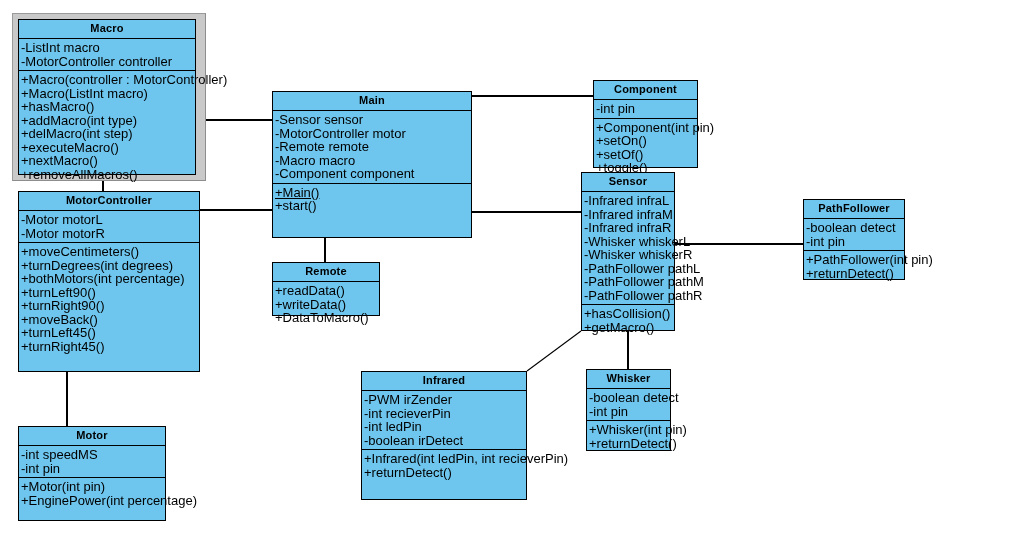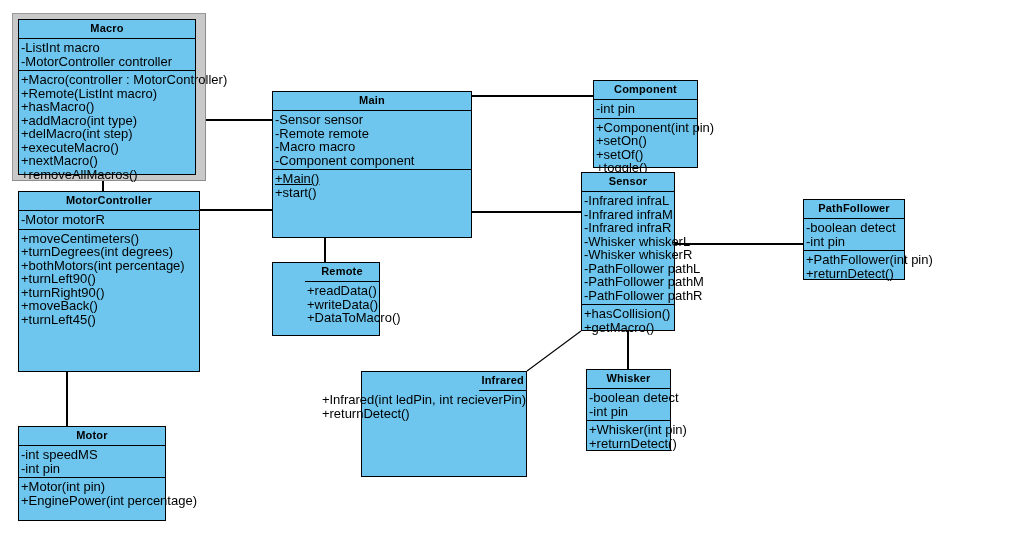--- a/index.html
+++ b/index.html
@@ -120,73 +120,76 @@
   <div class="selection-frame" style="left:12px; top:13px; width:194px; height:168px;"></div>
 
   <div class="uml-class" style="left:18px; top:19px; width:178px; height:156px;">
     <div class="cls-name">Macro</div>
     <div class="compartment attrs">
       <div class="member">-ListInt macro</div>
       <div class="member">-MotorController controller</div>
     </div>
     <div class="compartment ops">
       <div class="member">+Macro(controller : MotorController)</div>
-      <div class="member">+Remote(ListInt macro)</div>
+      <div class="member">+Macro(ListInt macro)</div>
       <div class="member">+hasMacro()</div>
       <div class="member">+addMacro(int type)</div>
       <div class="member">+delMacro(int step)</div>
       <div class="member">+executeMacro()</div>
       <div class="member">+nextMacro()</div>
       <div class="member">+removeAllMacros()</div>
     </div>
   </div>
 
   <div class="uml-class" style="left:18px; top:191px; width:182px; height:181px;">
     <div class="cls-name">MotorController</div>
     <div class="compartment attrs">
+      <div class="member">-Motor motorL</div>
       <div class="member">-Motor motorR</div>
     </div>
     <div class="compartment ops">
       <div class="member">+moveCentimeters()</div>
       <div class="member">+turnDegrees(int degrees)</div>
       <div class="member">+bothMotors(int percentage)</div>
       <div class="member">+turnLeft90()</div>
       <div class="member">+turnRight90()</div>
       <div class="member">+moveBack()</div>
       <div class="member">+turnLeft45()</div>
+      <div class="member">+turnRight45()</div>
     </div>
   </div>
 
   <div class="uml-class" style="left:18px; top:426px; width:148px; height:95px;">
     <div class="cls-name">Motor</div>
     <div class="compartment attrs">
       <div class="member">-int speedMS</div>
       <div class="member">-int pin</div>
     </div>
     <div class="compartment ops">
       <div class="member">+Motor(int pin)</div>
       <div class="member">+EnginePower(int percentage)</div>
     </div>
   </div>
 
   <div class="uml-class" style="left:272px; top:91px; width:200px; height:147px;">
     <div class="cls-name">Main</div>
     <div class="compartment attrs">
       <div class="member">-Sensor sensor</div>
+      <div class="member">-MotorController motor</div>
       <div class="member">-Remote remote</div>
       <div class="member">-Macro macro</div>
       <div class="member">-Component component</div>
     </div>
     <div class="compartment ops">
       <div class="member static">+Main()</div>
       <div class="member">+start()</div>
     </div>
   </div>
 
-  <div class="uml-class" style="left:272px; top:262px; width:108px; height:74px;padding-left:32px;">
+  <div class="uml-class" style="left:272px; top:262px; width:108px; height:54px;">
     <div class="cls-name">Remote</div>
     <div class="compartment ops">
       <div class="member">+readData()</div>
       <div class="member">+writeData()</div>
       <div class="member">+DataToMacro()</div>
     </div>
   </div>
 
   <div class="uml-class" style="left:593px; top:80px; width:105px; height:88px;">
     <div class="cls-name">Component</div>
@@ -224,22 +227,28 @@
     <div class="compartment attrs">
       <div class="member">-boolean detect</div>
       <div class="member">-int pin</div>
     </div>
     <div class="compartment ops">
       <div class="member">+PathFollower(int pin)</div>
       <div class="member">+returnDetect()</div>
     </div>
   </div>
 
-  <div class="uml-class" style="left:361px; top:371px; width:166px; height:106px;align-items:flex-end;">
+  <div class="uml-class" style="left:361px; top:371px; width:166px; height:129px;">
     <div class="cls-name">Infrared</div>
+    <div class="compartment attrs">
+      <div class="member">-PWM irZender</div>
+      <div class="member">-int recieverPin</div>
+      <div class="member">-int ledPin</div>
+      <div class="member">-boolean irDetect</div>
+    </div>
     <div class="compartment ops">
       <div class="member">+Infrared(int ledPin, int recieverPin)</div>
       <div class="member">+returnDetect()</div>
     </div>
   </div>
 
   <div class="uml-class" style="left:586px; top:369px; width:85px; height:82px;">
     <div class="cls-name">Whisker</div>
     <div class="compartment attrs">
       <div class="member">-boolean detect</div>

